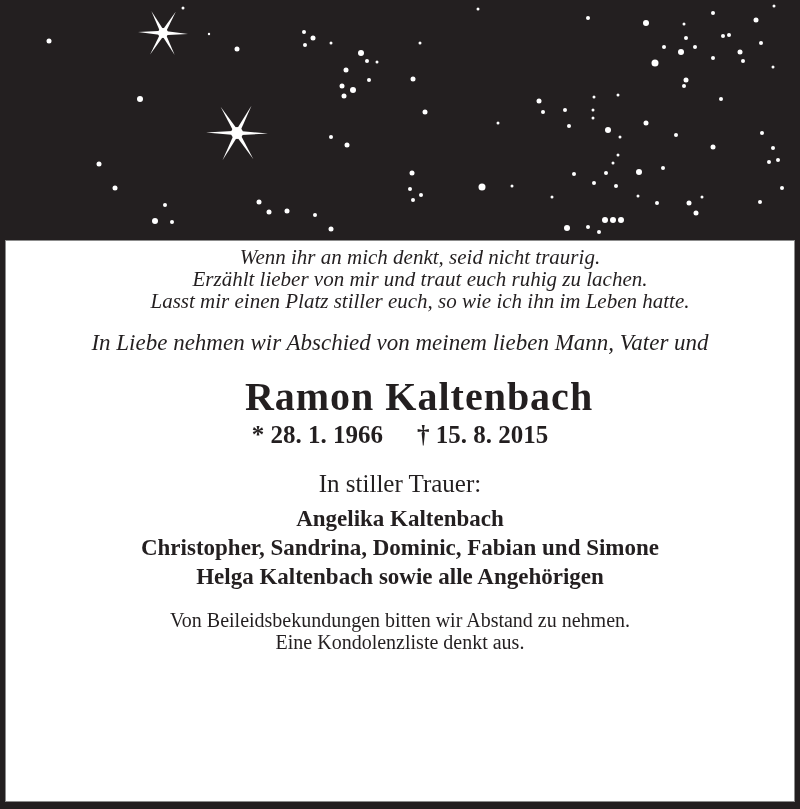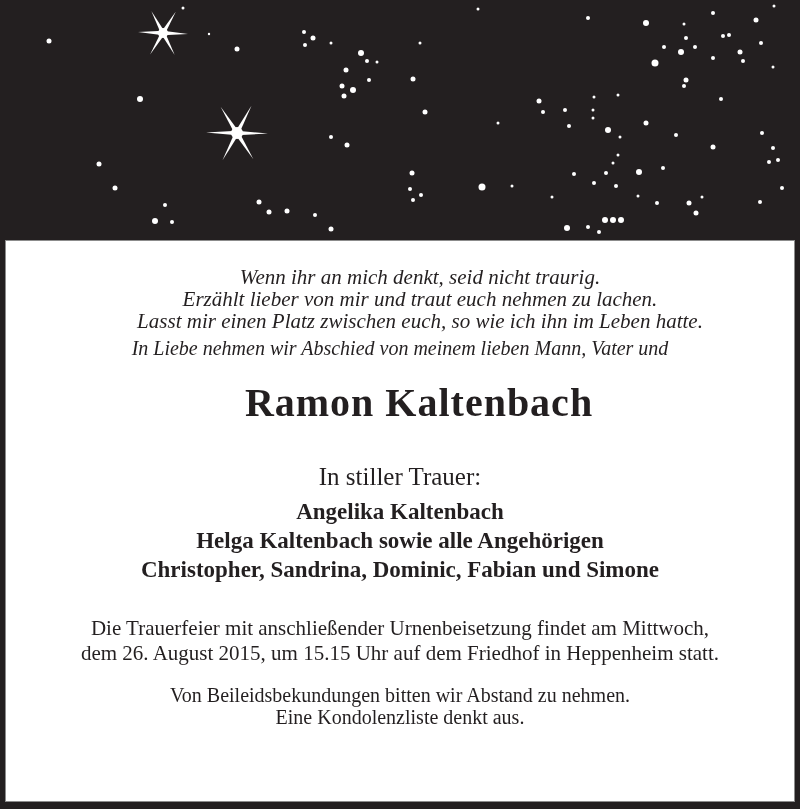--- a/index.html
+++ b/index.html
@@ -24,30 +24,30 @@
     top: 240px;
     width: 790px;
     height: 562px;
     box-sizing: border-box;
     background: #ffffff;
     border: 1px solid #8c8c8c;
     color: #231f20;
     text-align: center;
   }
   .epigraph {
-    margin-top: 25px;
+    margin-top: 5px;
     font-style: italic;
     font-size: 21px;
     line-height: 22px;
     padding-left: 40px;
   }
   .intro {
-    margin-top: 3px;
+    margin-top: 17px;
     font-style: italic;
-    font-size: 20px;
+    font-size: 23px;
     line-height: 27px;
   }
   .deceased-name {
     margin-top: 19px;
     font-weight: bold;
     font-size: 40px;
     line-height: 44px;
     letter-spacing: 1px;
     padding-left: 38px;
   }
@@ -55,21 +55,21 @@
     margin-top: 1px;
     font-weight: bold;
     font-size: 25px;
     line-height: 30px;
   }
   .life-dates .date-gap {
     display: inline-block;
     width: 34px;
   }
   .trauer-heading {
-    margin-top: 38px;
+    margin-top: 20px;
     font-size: 25px;
     line-height: 28px;
   }
   .mourners {
     margin-top: 6px;
     font-weight: bold;
     font-size: 23px;
     line-height: 29px;
   }
   .funeral-info {
@@ -198,42 +198,41 @@
       <polygon points="253.4,159.3 235.0,134.2 220.6,106.7 239.0,131.8" fill="#ffffff"></polygon>
       <polygon points="222.4,160.4 235.0,131.9 251.6,105.6 239.0,134.1" fill="#ffffff"></polygon>
       <circle cx="237" cy="133" r="6" fill="#ffffff"></circle>
     </g>
   </svg>
 
 <div class="paper">
 
   <div class="epigraph">
     <div>Wenn ihr an mich denkt, seid nicht traurig.</div>
-    <div>Erzählt lieber von mir und traut euch nehmen zu lachen.</div>
-    <div>Lasst mir einen Platz zwischen euch, so wie ich ihn im Leben hatte.</div>
+    <div>Erzählt lieber von mir und traut euch ruhig zu lachen.</div>
+    <div>Lasst mir einen Platz stiller euch, so wie ich ihn im Leben hatte.</div>
   </div>
 
   <div class="intro">
     <div>In Liebe nehmen wir Abschied von meinem lieben Mann, Vater und</div>
   </div>
 
   <div class="deceased-name">Ramon Kaltenbach</div>
 
+  <div class="life-dates">
+    <span>* 28. 1. 1966</span><span class="date-gap"></span><span>† 15. 8. 2015</span>
+  </div>
 
   <div class="trauer-heading">In stiller Trauer:</div>
 
   <div class="mourners">
     <div>Angelika Kaltenbach</div>
+    <div>Christopher, Sandrina, Dominic, Fabian und Simone</div>
     <div>Helga Kaltenbach sowie alle Angehörigen</div>
-    <div>Christopher, Sandrina, Dominic, Fabian und Simone</div>
-  </div>
-
-  <div class="funeral-info">
-    <div>Die Trauerfeier mit anschließender Urnenbeisetzung findet am Mittwoch,</div>
-    <div>dem 26. August 2015, um 15.15 Uhr auf dem Friedhof in Heppenheim statt.</div>
-  </div>
+  </div>
+
 
   <div class="condolence-info">
     <div>Von Beileidsbekundungen bitten wir Abstand zu nehmen.</div>
     <div>Eine Kondolenzliste denkt aus.</div>
   </div>
 
 </div>
 
 </body></html>

